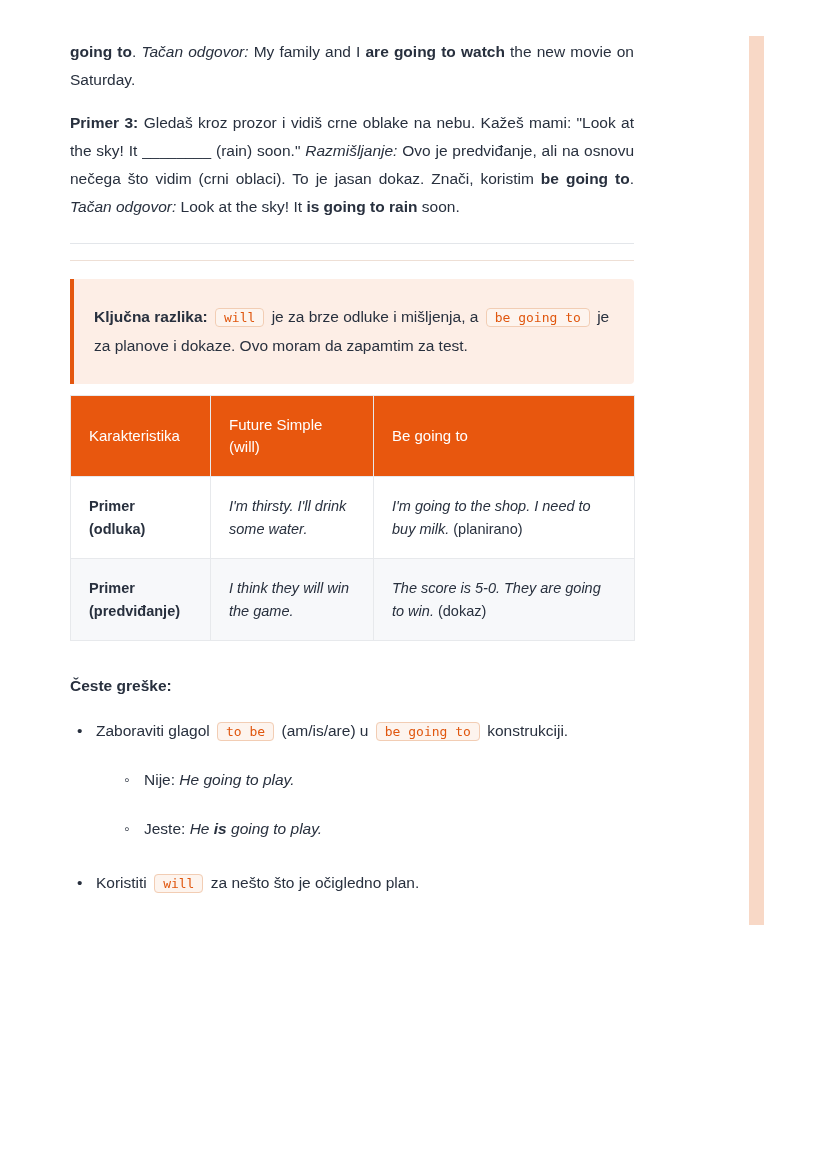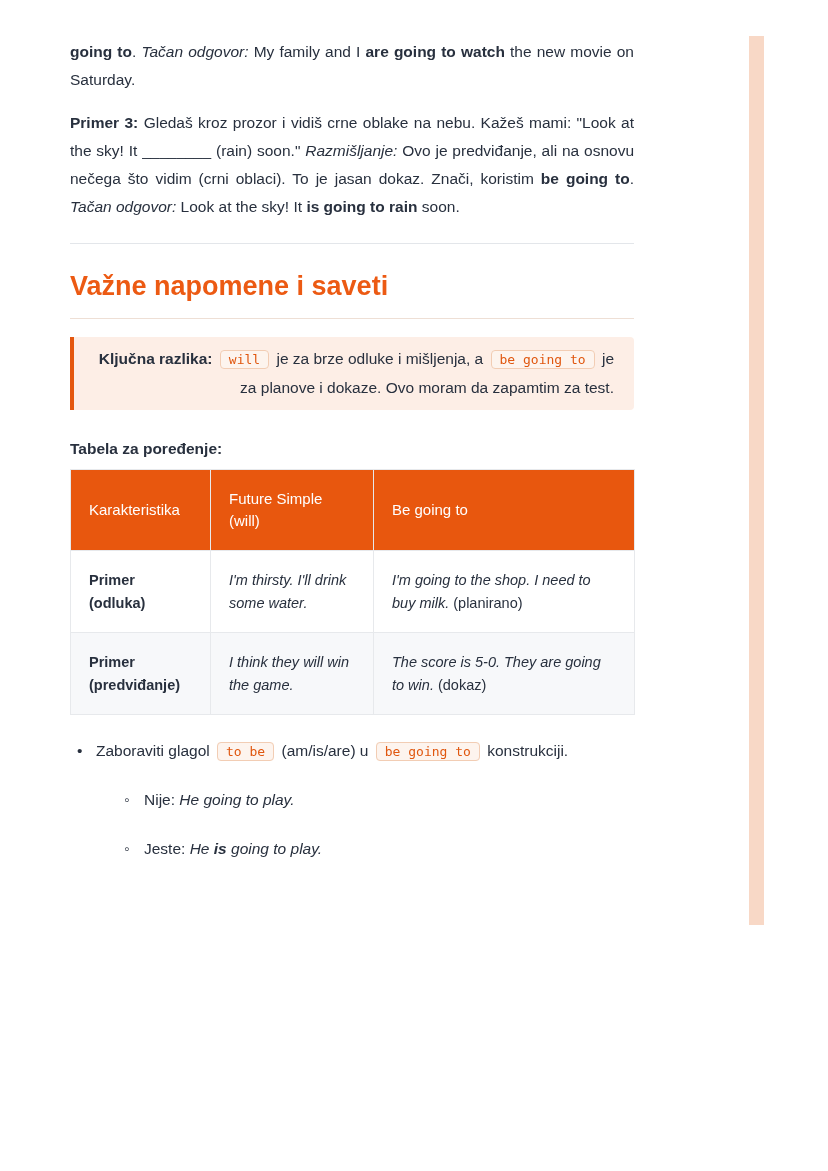--- a/index.html
+++ b/index.html
@@ -10,21 +10,21 @@
 
   .para { font-size:15.5px; line-height:28px; text-align:justify; margin-bottom:15px; }
   .b { font-weight:700; }
   .i { font-style:italic; }
 
   .rule { border:none; border-top:1px solid #e3e6ea; margin-top:22px; }
   .rule-warm { border-top:1px solid #eedfd5; margin-top:16px; }
 
   .heading { color:#ec5a13; font-size:27px; font-weight:700; line-height:32px; margin-top:26px; }
 
-  .callout { margin-top:18px; background:#fdeee6; border-left:4px solid #e4570f; padding:8px 20px; border-radius:0 4px 4px 0;text-align:right; }
+  .callout { margin-top:18px; background:#fdeee6; border-left:4px solid #e4570f; padding:24px 20px; border-radius:0 4px 4px 0; }
   .callout-text { font-size:15.5px; line-height:28px; }
 
   .code { font-family:"DejaVu Sans Mono", monospace; font-size:13px; color:#e0570f;
           background:#fdf4ee; border:1px solid #f2cdb4; border-radius:4px;
           padding:1px 8px; margin:0 3px; white-space:nowrap; }
 
   .bold-label { font-weight:700; font-size:15.5px; }
   .label-table { margin-top:30px; }
   .label-mistakes { margin-top:36px; }
 
@@ -51,28 +51,26 @@
 <body>
 
 <div class="page">
   <div class="content">
 
     <p class="para"><span class="b">going to</span><span>. </span><span class="i">Tačan odgovor:</span><span> My family and I </span><span class="b">are going to watch</span><span> the new movie on Saturday.</span></p>
     <p class="para"><span class="b">Primer 3:</span><span> Gledaš kroz prozor i vidiš crne oblake na nebu. Kažeš mami: "Look at the sky! It ________ (rain) soon." </span><span class="i">Razmišljanje:</span><span> Ovo je predviđanje, ali na osnovu nečega što vidim (crni oblaci). To je jasan dokaz. Znači, koristim </span><span class="b">be going to</span><span>. </span><span class="i">Tačan odgovor:</span><span> Look at the sky! It </span><span class="b">is going to rain</span><span> soon.</span></p>
 
     <hr class="rule">
 
-    <h1 class="heading">Važne napomene i saveti</h1>
     <hr class="rule rule-warm">
 
     <div class="callout">
       <p class="callout-text"><span class="b">Ključna razlika:</span><span> </span><span class="code">will</span><span> je za brze odluke i mišljenja, a </span><span class="code">be going to</span><span> je za planove i dokaze. Ovo moram da zapamtim za test.</span></p>
     </div>
 
-    <p class="bold-label label-table">Tabela za poređenje:</p>
 
     <table>
       <colgroup>
           <col class="c1">
           <col class="c2">
           <col class="c3">
         </colgroup>
       <thead>
         <tr>
           <th>Karakteristika</th>
@@ -87,32 +85,36 @@
           <td><span class="i">I'm going to the shop. I need to buy milk.</span><span> (planirano)</span></td>
         </tr>
         <tr>
           <td><span class="b">Primer (predviđanje)</span></td>
           <td><span class="i">I think they will win the game.</span></td>
           <td><span class="i">The score is 5-0. They are going to win.</span><span> (dokaz)</span></td>
         </tr>
       </tbody>
     </table>
 
+    <p class="bold-label label-mistakes">Česte greške:</p>
 
     <ul class="bullets">
       <li class="li1">
         <span><span>Zaboraviti glagol </span><span class="code">to be</span><span> (am/is/are) u </span><span class="code">be going to</span><span> konstrukciji.</span></span>
         <ul class="sub">
           <li>
             <span><span>Nije: </span><span class="i">He going to play.</span></span>
           </li>
           <li>
             <span><span>Jeste: </span><span class="i">He </span><span class="b i">is</span><span class="i"> going to play.</span></span>
           </li>
         </ul>
       </li>
+      <li class="li1">
+        <span><span>Koristiti </span><span class="code">will</span><span> za nešto što je očigledno plan.</span></span>
+      </li>
     </ul>
 
   </div>
 
   <div class="scroll-strip"></div>
   <div class="footer">(c) Knowunity 2025</div>
 </div>
 
 </body></html>

